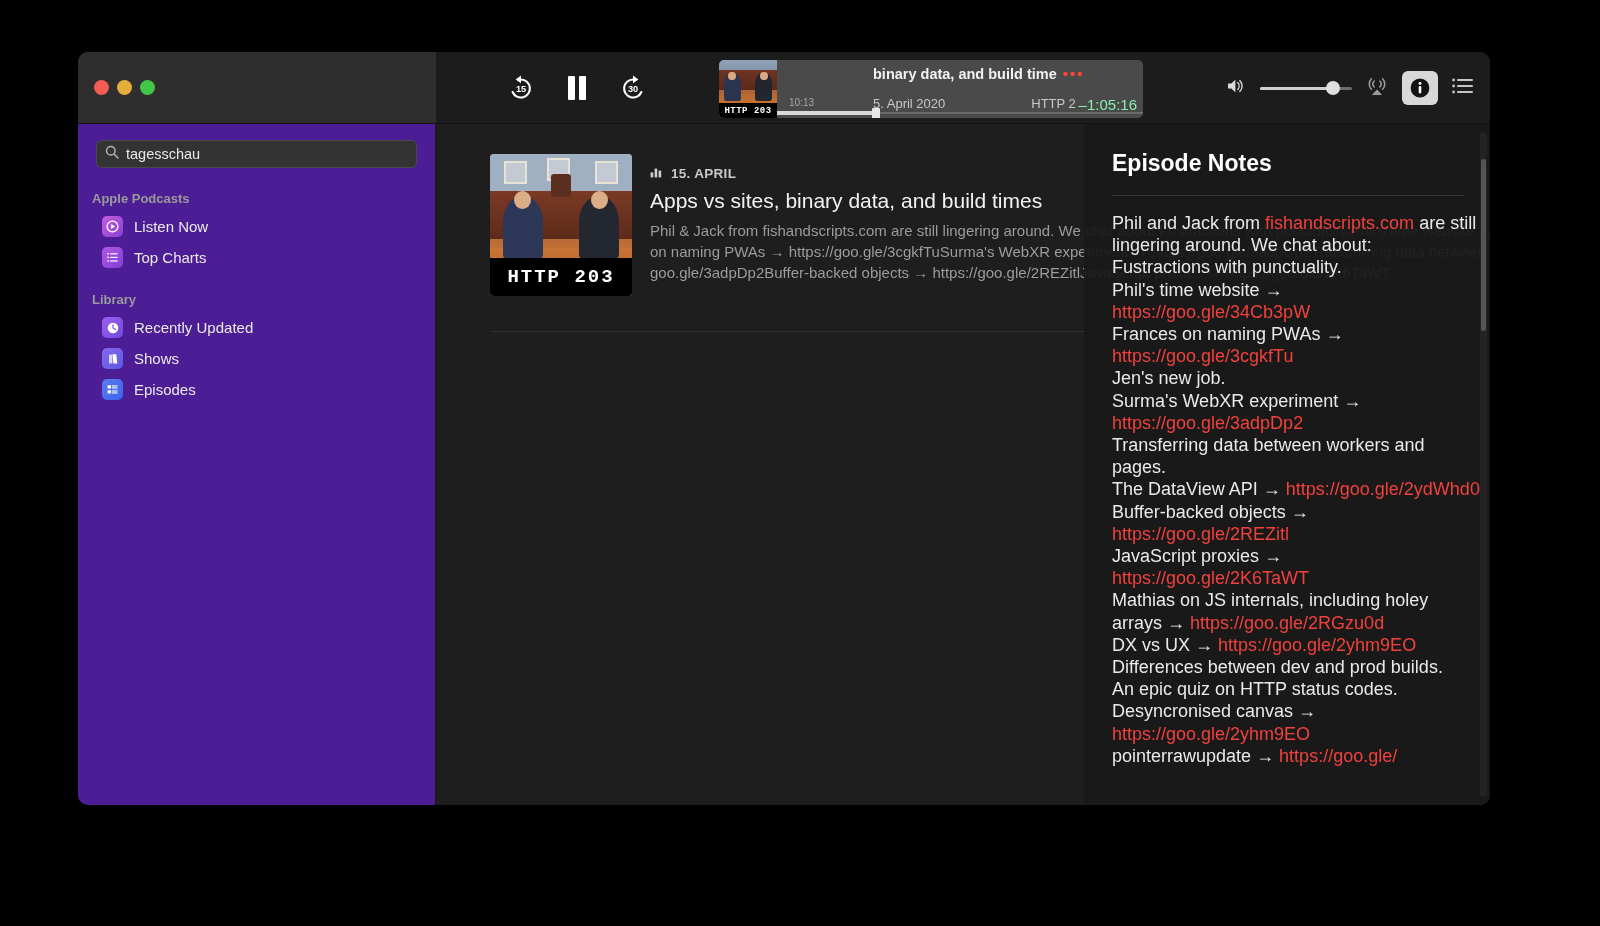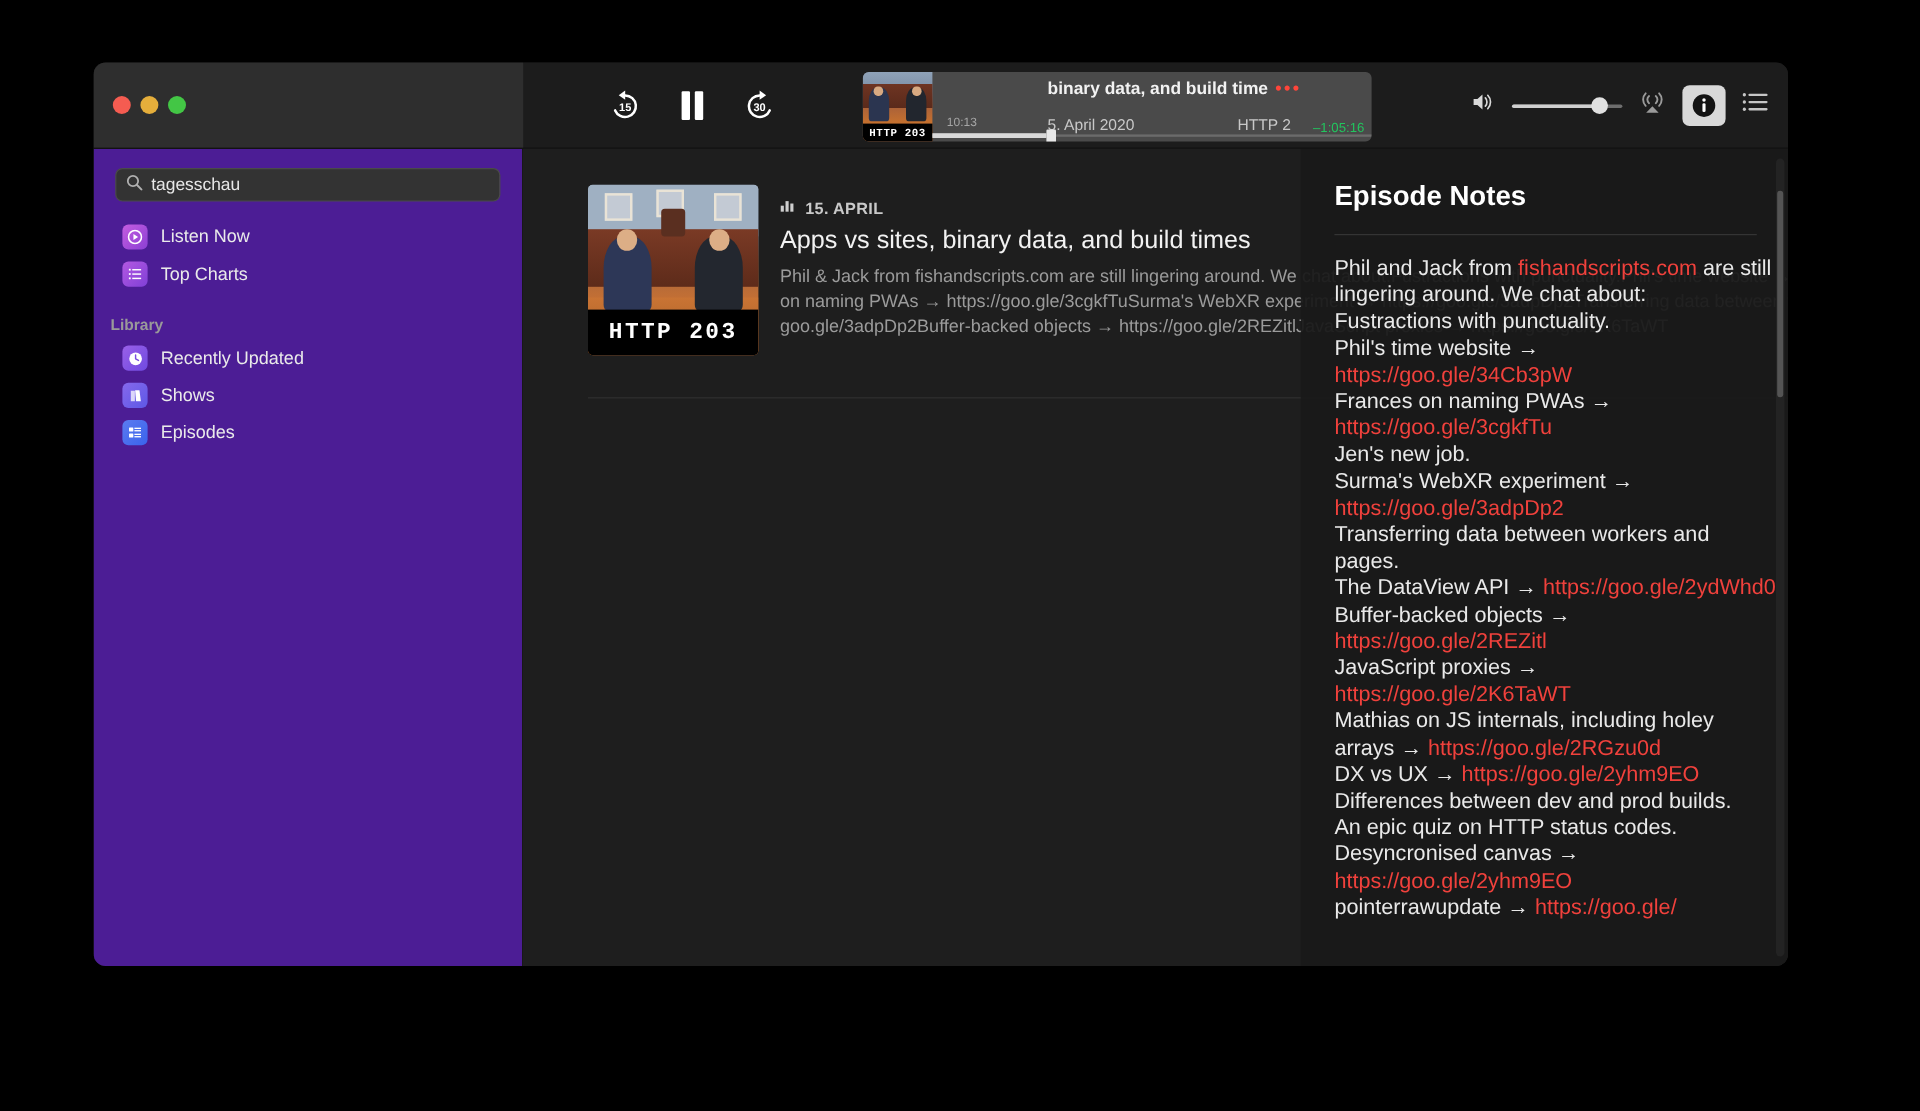--- a/index.html
+++ b/index.html
@@ -115,21 +115,21 @@
     margin-left: 86px;
     margin-top: 14px;
   }
   #np-show { margin-left: 86px; text-align: right; }
   #np-elapsed {
     position: absolute; left: 12px; bottom: 10px;
     font-size: 10px; color: #a6a6a6;
   }
   #np-remain {
     position: absolute; right: 6px; bottom: 5px;
-    font-size: 11px; color: #22c55e;
+    font-size: 15px; color: #86efac;
   }
   #np-track {
     position: absolute; left: 0; right: 0; bottom: 3px; height: 4px;
   }
   #np-track .bg {
     position:absolute; left:0; right:0; top:1px; height:2px;
     background:#6b6b6b;
   }
   #np-track .fill {
     position:absolute; left:0; width:26%; top:0; height:4px;
@@ -413,20 +413,21 @@
       <div id="search-box">
         <span>
           <svg width="14" height="14" viewBox="0 0 14 14">
             <circle cx="5.8" cy="5.8" r="4.3" fill="none" stroke="#b0b0b0" stroke-width="1.5"></circle>
             <path d="M9.2 9.2 L13 13" stroke="#b0b0b0" stroke-width="1.6" stroke-linecap="round"></path>
           </svg>
         </span>
         <input id="search-input" type="text" value="tagesschau" style="">
       </div>
 
+      <div class="sec-head">Apple Podcasts</div>
 
       <div class="nav-item">
         <span class="app-icon" style="background:linear-gradient(135deg,#c45de0,#8b3fd4)">
           <svg width="13" height="13" viewBox="0 0 13 13">
             <circle cx="6.5" cy="6.5" r="5.4" fill="none" stroke="#fff" stroke-width="1.3"></circle>
             <path d="M5.2 4.1 L9.1 6.5 L5.2 8.9 Z" fill="#fff"></path>
           </svg>
         </span>
         <span>Listen Now</span>
       </div>

